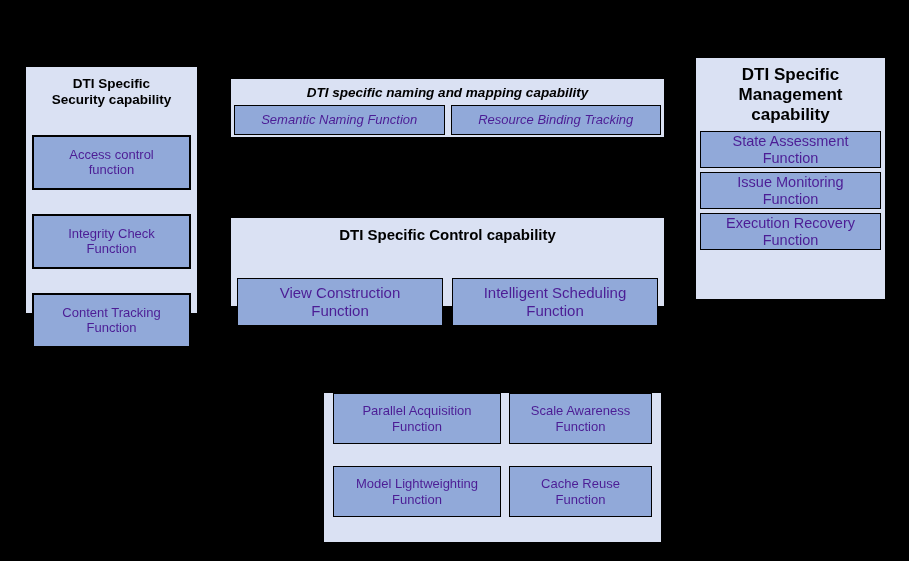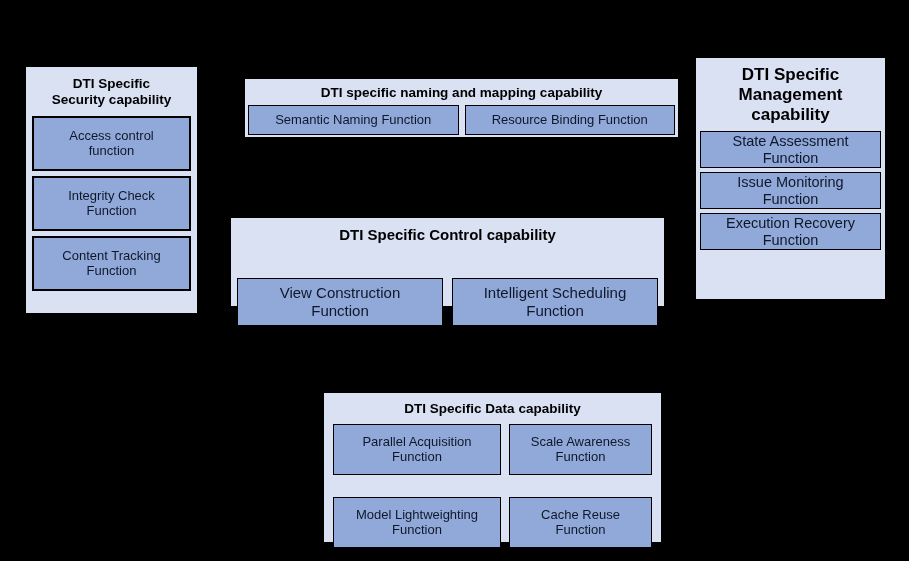--- a/index.html
+++ b/index.html
@@ -43,42 +43,42 @@
   }
   .fn-col {
     display: flex;
     flex-direction: column;
   }
   
   .fn {
     background: #91a9d9;
     border: 2px solid #000000;
     box-sizing: border-box;
-    color: #0f172a;
+    color: #4c1d95;
     display: flex;
     align-items: center;
     justify-content: center;
     text-align: center;
     line-height: 1.17;
     white-space: pre-line;
   }
   .fn.thin { border-width: 1px; }
 
   
   #grp-security {
     left: 25px; top: 66px; width: 173px; height: 248px;
     padding: 0;
   }
   #grp-security .group-title { font-size: 13.5px; padding: 9px 6px 8px; border-radius: 15px; }
   #grp-security .fn-area { flex-direction: column; padding: 0 6px 6px; gap: 5px; }
-  #grp-security .fn { height: 55px; font-size: 13px; }
+  #grp-security .fn { height: 55px; font-size: 13px; margin-top: 19px; }
 
   
   #grp-naming {
-    left: 244px; top: 78px; width: 435px; height: 60px;
+    left: 230px; top: 78px; width: 435px; height: 60px; font-style: italic;
   }
   #grp-naming .group-title { font-size: 13.5px; padding: 6px 6px 4px; }
   #grp-naming .fn-area { padding: 0 3px 3px; gap: 6px; }
   #grp-naming .fn { flex: 1; height: 30px; font-size: 13px; }
 
   
   #grp-management {
     left: 695px; top: 57px; width: 191px; height: 243px;
   }
   #grp-management .group-title { font-size: 17px; padding: 7px 4px 6px; }
@@ -119,21 +119,21 @@
 Function</div>
       <div class="fn">Content Tracking
 Function</div>
     </div>
   </div>
 
   <div class="group" id="grp-naming">
     <div class="group-title">DTI specific naming and mapping capability</div>
     <div class="fn-area">
       <div class="fn thin">Semantic Naming Function</div>
-      <div class="fn thin">Resource Binding Function</div>
+      <div class="fn thin">Resource Binding Tracking</div>
     </div>
   </div>
 
   <div class="group" id="grp-management">
     <div class="group-title">DTI Specific Management
 capability</div>
     <div class="fn-area">
       <div class="fn thin">State Assessment
 Function</div>
       <div class="fn thin">Issue Monitoring
@@ -147,21 +147,20 @@
     <div class="group-title">DTI Specific Control capability</div>
     <div class="fn-area">
       <div class="fn thin">View Construction
 Function</div>
       <div class="fn thin">Intelligent Scheduling
 Function</div>
     </div>
   </div>
 
   <div class="group" id="grp-data">
-    <div class="group-title">DTI Specific Data capability</div>
     <div class="fn-area">
       <div class="fn-col col-left">
         <div class="fn thin">Parallel Acquisition
 Function</div>
         <div class="fn thin">Model Lightweighting
 Function</div>
       </div>
       <div class="fn-col col-right">
         <div class="fn thin">Scale Awareness
 Function</div>

